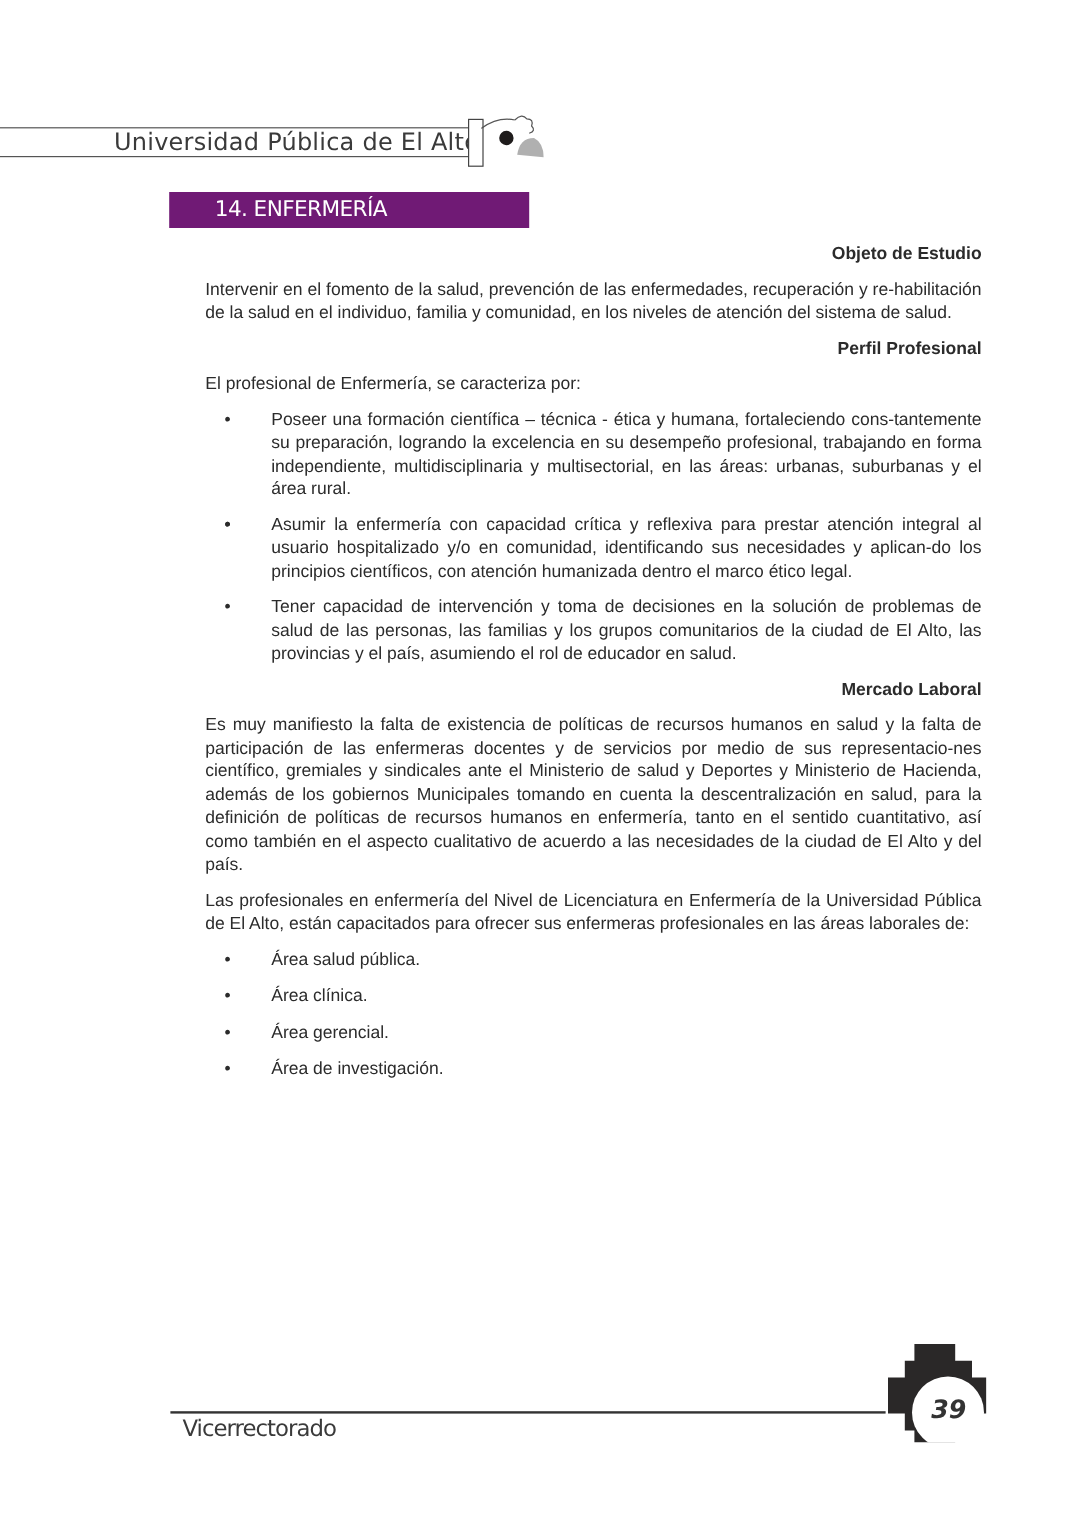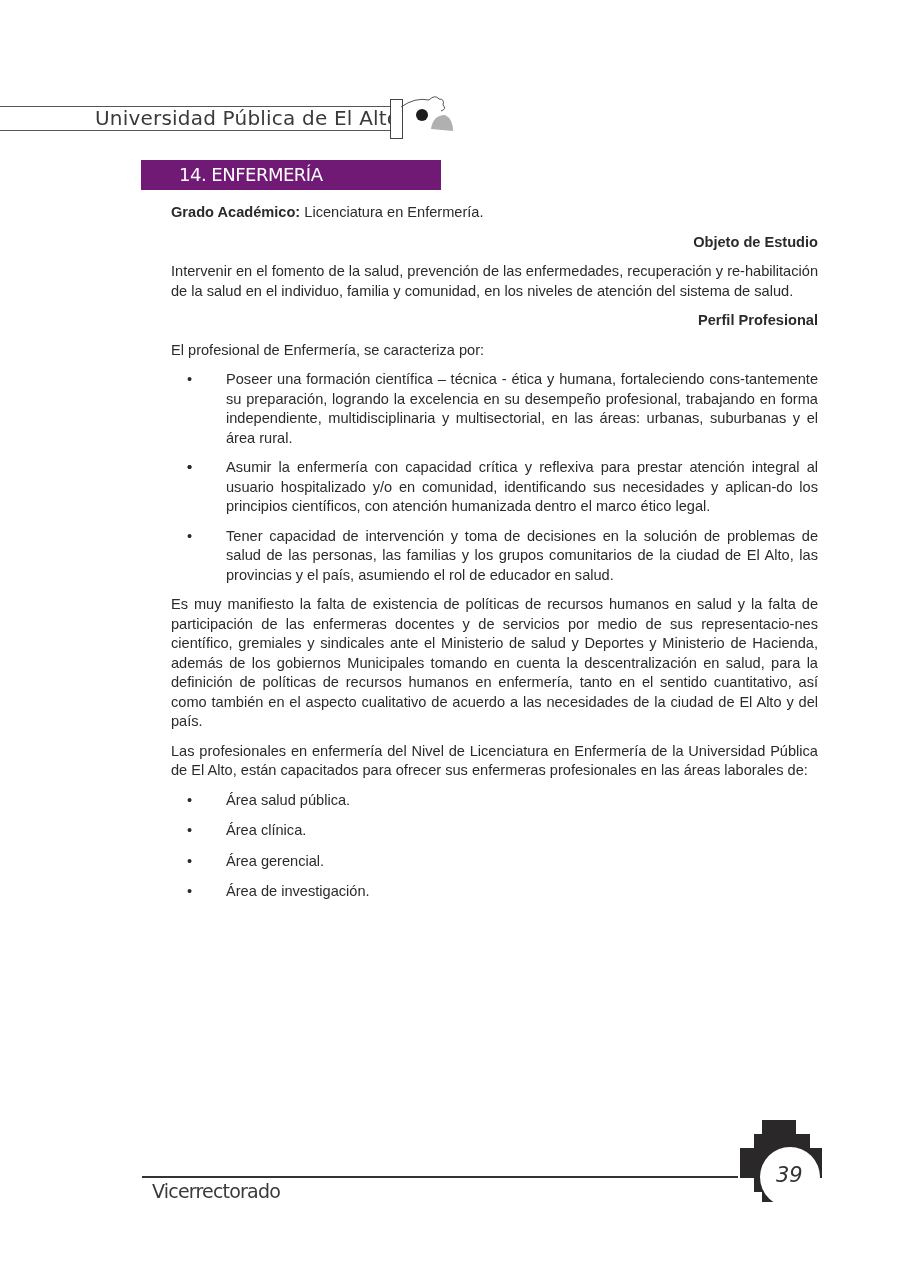--- a/index.html
+++ b/index.html
@@ -34,21 +34,21 @@
   ul.short li { margin-bottom: 11px; }
 
   .footer-line { position: absolute; left: 142px; top: 1176px; width: 596px; height: 2px; background: #333; }
   .footer-brand {
     position: absolute; left: 152px; top: 1180px; font-family: "DejaVu Sans", sans-serif; font-weight: normal;
     font-size: 19px; color: #3a3a3a; letter-spacing: -0.8px;
   }
   .page-badge { position: absolute; left: 740px; top: 1120px; width: 82px; height: 82px; }
   .page-number {
     position: absolute; left: 776px; top: 1163px; font-family: "DejaVu Sans", sans-serif; font-style: italic;
-    font-size: 21px; color: #333;
+    font-size: 21px; color: #333; font-weight: bold;
   }
 </style>
 </head>
 <body>
 
 <div class="header-line-top"></div>
 <div class="header-line-bottom"></div>
 <div class="header-title">Universidad Pública de El Alto</div>
 <div class="header-box"></div>
 <svg class="header-logo" viewBox="0 0 56 40">
@@ -56,36 +56,34 @@
   <path d="M28 5 Q34 -1 38 4 Q44 4 42 10 Q46 14 40 16" stroke="#555" stroke-width="1" fill="#fff"></path>
   <circle cx="21" cy="20" r="6" fill="#1f1c1c"></circle>
   <path d="M30 34 Q32 20 44 20 Q52 24 52 36 Z" fill="#b0b0b0"></path>
 </svg>
 
 <div class="section-bar">
   <span class="section-title">14. ENFERMERÍA</span>
 </div>
 
 <div class="content">
-  <p class="p">
-    <span class="b">Grado Académico:</span><span> Licenciatura en Enfermería.</span>
-  </p>
 
   <p class="h">Objeto de Estudio</p>
   <p class="p">Intervenir en el fomento de la salud, prevención de las enfermedades, recuperación y re-habilitación de la salud en el individuo, familia y comunidad, en los niveles de atención del sistema de salud.</p>
 
   <p class="h">Perfil Profesional</p>
   <p class="p">El profesional de Enfermería, se caracteriza por:</p>
   <ul class="bl">
     <li><span class="dot">•</span><span>Poseer una formación científica – técnica - ética y humana, fortaleciendo cons-tantemente su preparación, logrando la excelencia en su desempeño profesional, trabajando en forma independiente, multidisciplinaria y multisectorial, en las áreas: urbanas, suburbanas y el área rural.</span></li>
     <li><span class="dot">•</span></li>
     <li><span class="dot">•</span><span>Asumir la enfermería con capacidad crítica y reflexiva para prestar atención integral al usuario hospitalizado y/o en comunidad, identificando sus necesidades y aplican-do los principios científicos, con atención humanizada dentro el marco ético legal.</span></li>
     <li><span class="dot">•</span><span>Tener capacidad de intervención y toma de decisiones en la solución de problemas de salud de las personas, las familias y los grupos comunitarios de la ciudad de El Alto, las provincias y el país, asumiendo el rol de educador en salud.</span></li>
   </ul>
 
+  <p class="h">Mercado Laboral</p>
   <p class="p">Es muy manifiesto la falta de existencia de políticas de recursos humanos en salud y la falta de participación de  las enfermeras docentes y de servicios por medio de sus representacio-nes científico, gremiales y sindicales ante el Ministerio de salud y Deportes y Ministerio de Hacienda, además de los gobiernos Municipales tomando en cuenta la descentralización en salud, para la definición de políticas de recursos humanos en enfermería, tanto en el sentido cuantitativo, así como también en el aspecto cualitativo de acuerdo a las necesidades de la ciudad de El Alto y del país.</p>
   <p class="p">Las profesionales en enfermería del Nivel de Licenciatura en Enfermería de la Universidad Pública de El Alto, están capacitados para ofrecer sus enfermeras profesionales en las áreas laborales de:</p>
   <ul class="bl short">
     <li><span class="dot">•</span><span>Área salud pública.</span></li>
     <li><span class="dot">•</span><span>Área clínica.</span></li>
     <li><span class="dot">•</span><span>Área gerencial.</span></li>
     <li><span class="dot">•</span><span>Área de  investigación.</span></li>
   </ul>
 </div>
 

